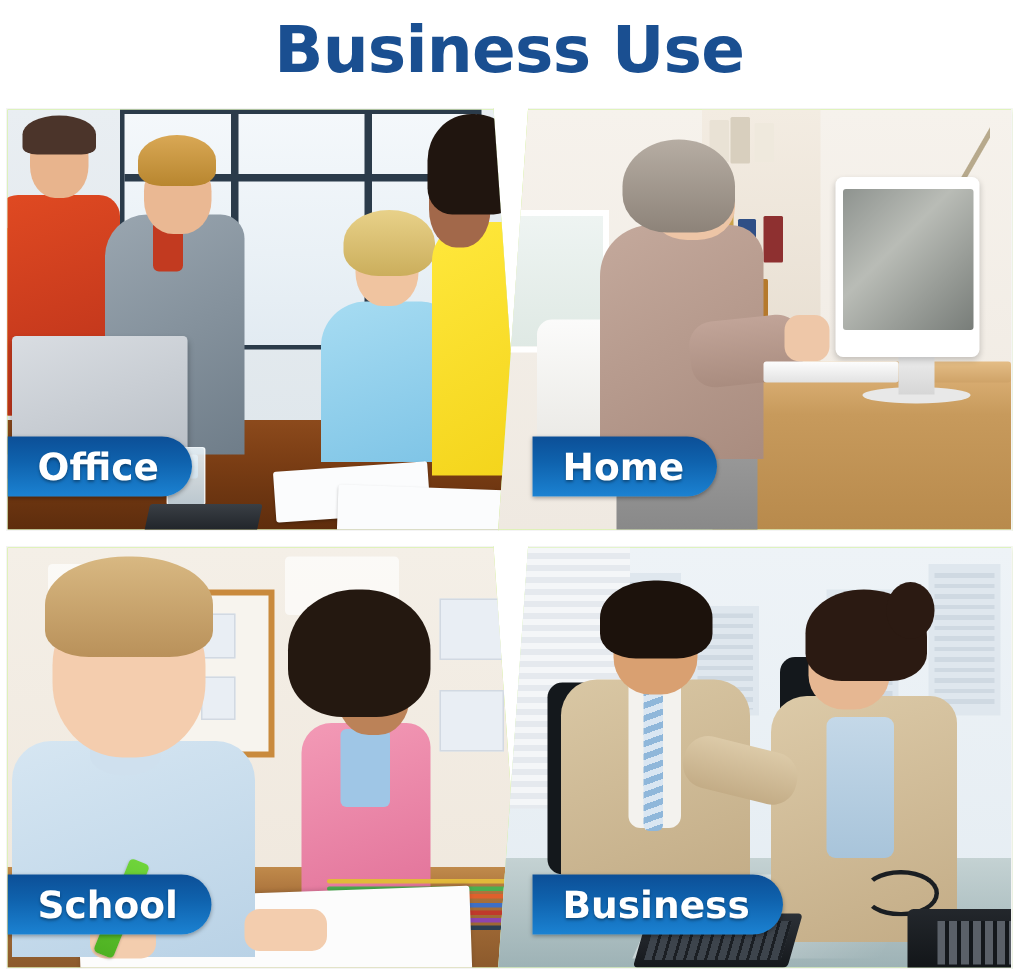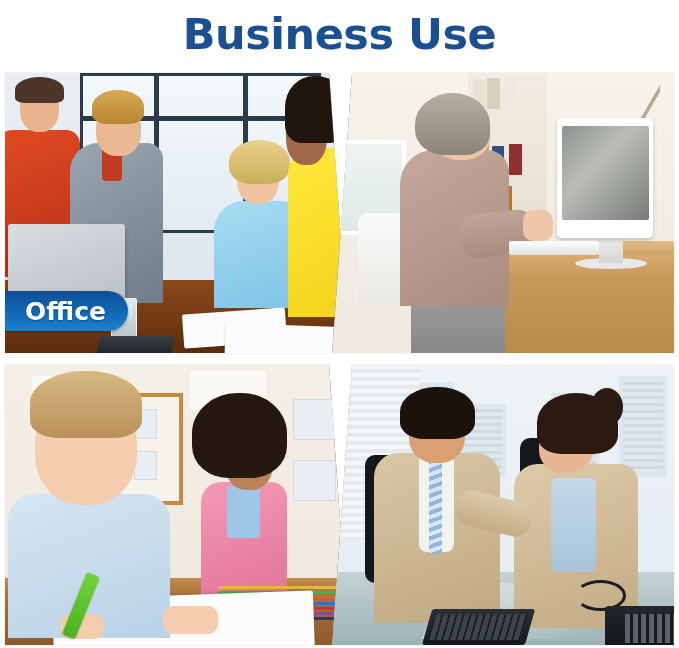--- a/index.html
+++ b/index.html
@@ -30,21 +30,21 @@
     left:0;top:68px;width:679px;height:580px;
   }
   .row{position:absolute;left:0;width:679px;height:284px;}
   .row-top{top:4px;}
   .row-bottom{top:296px;}
 
   .panel{
     position:absolute;
     top:0;height:282px;
     overflow:hidden;
-    background:#404040;
+    background:#bef264;
     box-shadow:0 2px 3px rgba(0,0,0,.35);
     border:1px solid #f4f4f4;
     box-sizing:border-box;
   }
   
   .panel-left{
     left:4px;width:345px;
     -webkit-clip-path:polygon(0 0, 94.2% 0, 100% 100%, 0 100%);
     clip-path:polygon(0 0, 94.2% 0, 100% 100%, 0 100%);
   }
@@ -332,20 +332,21 @@
         <div class="hm-woman">
           <div class="legs"></div>
             <div class="body"></div>
           <div class="arm"></div>
             <div class="hand"></div>
           <div class="head"></div>
             <div class="hair"></div>
         </div>
         <div class="hm-kbd"></div>
       </div>
+      <div class="badge badge-right">Home</div>
     </div>
   </div>
 
   <div class="row row-bottom">
 
     <div class="panel panel-left">
       <div class="photo">
         <div class="sc-wall"></div>
         <div class="sc-blur" style="left:8%;top:4%;width:18%;height:16%;"></div>
         <div class="sc-blur" style="left:54%;top:2%;width:22%;height:14%;"></div>
@@ -377,20 +378,21 @@
         <div class="sc-boy">
           <div class="shirt"></div>
             <div class="collar"></div>
             <div class="head"></div>
             <div class="hair"></div>
         </div>
         <div class="sc-hand" style="left:16%;bottom:2%;width:13%;height:9%;"></div>
         <div class="sc-hand" style="left:46%;bottom:4%;width:16%;height:10%;"></div>
         <div class="sc-marker"></div>
       </div>
+      <div class="badge">School</div>
     </div>
 
     <div class="panel panel-right">
       <div class="photo">
         <div class="bz-sky"></div>
         <div class="bz-bld" style="left:20%;top:6%;width:16%;height:34%;"></div>
         <div class="bz-bld" style="left:38%;top:14%;width:13%;height:26%;"></div>
         <div class="bz-bld" style="left:64%;top:10%;width:14%;height:30%;"></div>
         <div class="bz-bld" style="left:84%;top:4%;width:14%;height:36%;"></div>
         <div class="bz-blind"></div>
@@ -410,15 +412,16 @@
             <div class="top"></div>
             <div class="arm"></div>
           <div class="head"></div>
             <div class="hair"></div>
             <div class="bun"></div>
         </div>
         <div class="bz-kbd"></div>
         <div class="bz-cord"></div>
         <div class="bz-phone"></div>
       </div>
+      <div class="badge badge-right">Business</div>
     </div>
   </div>
 </div>
 
 </body></html>

